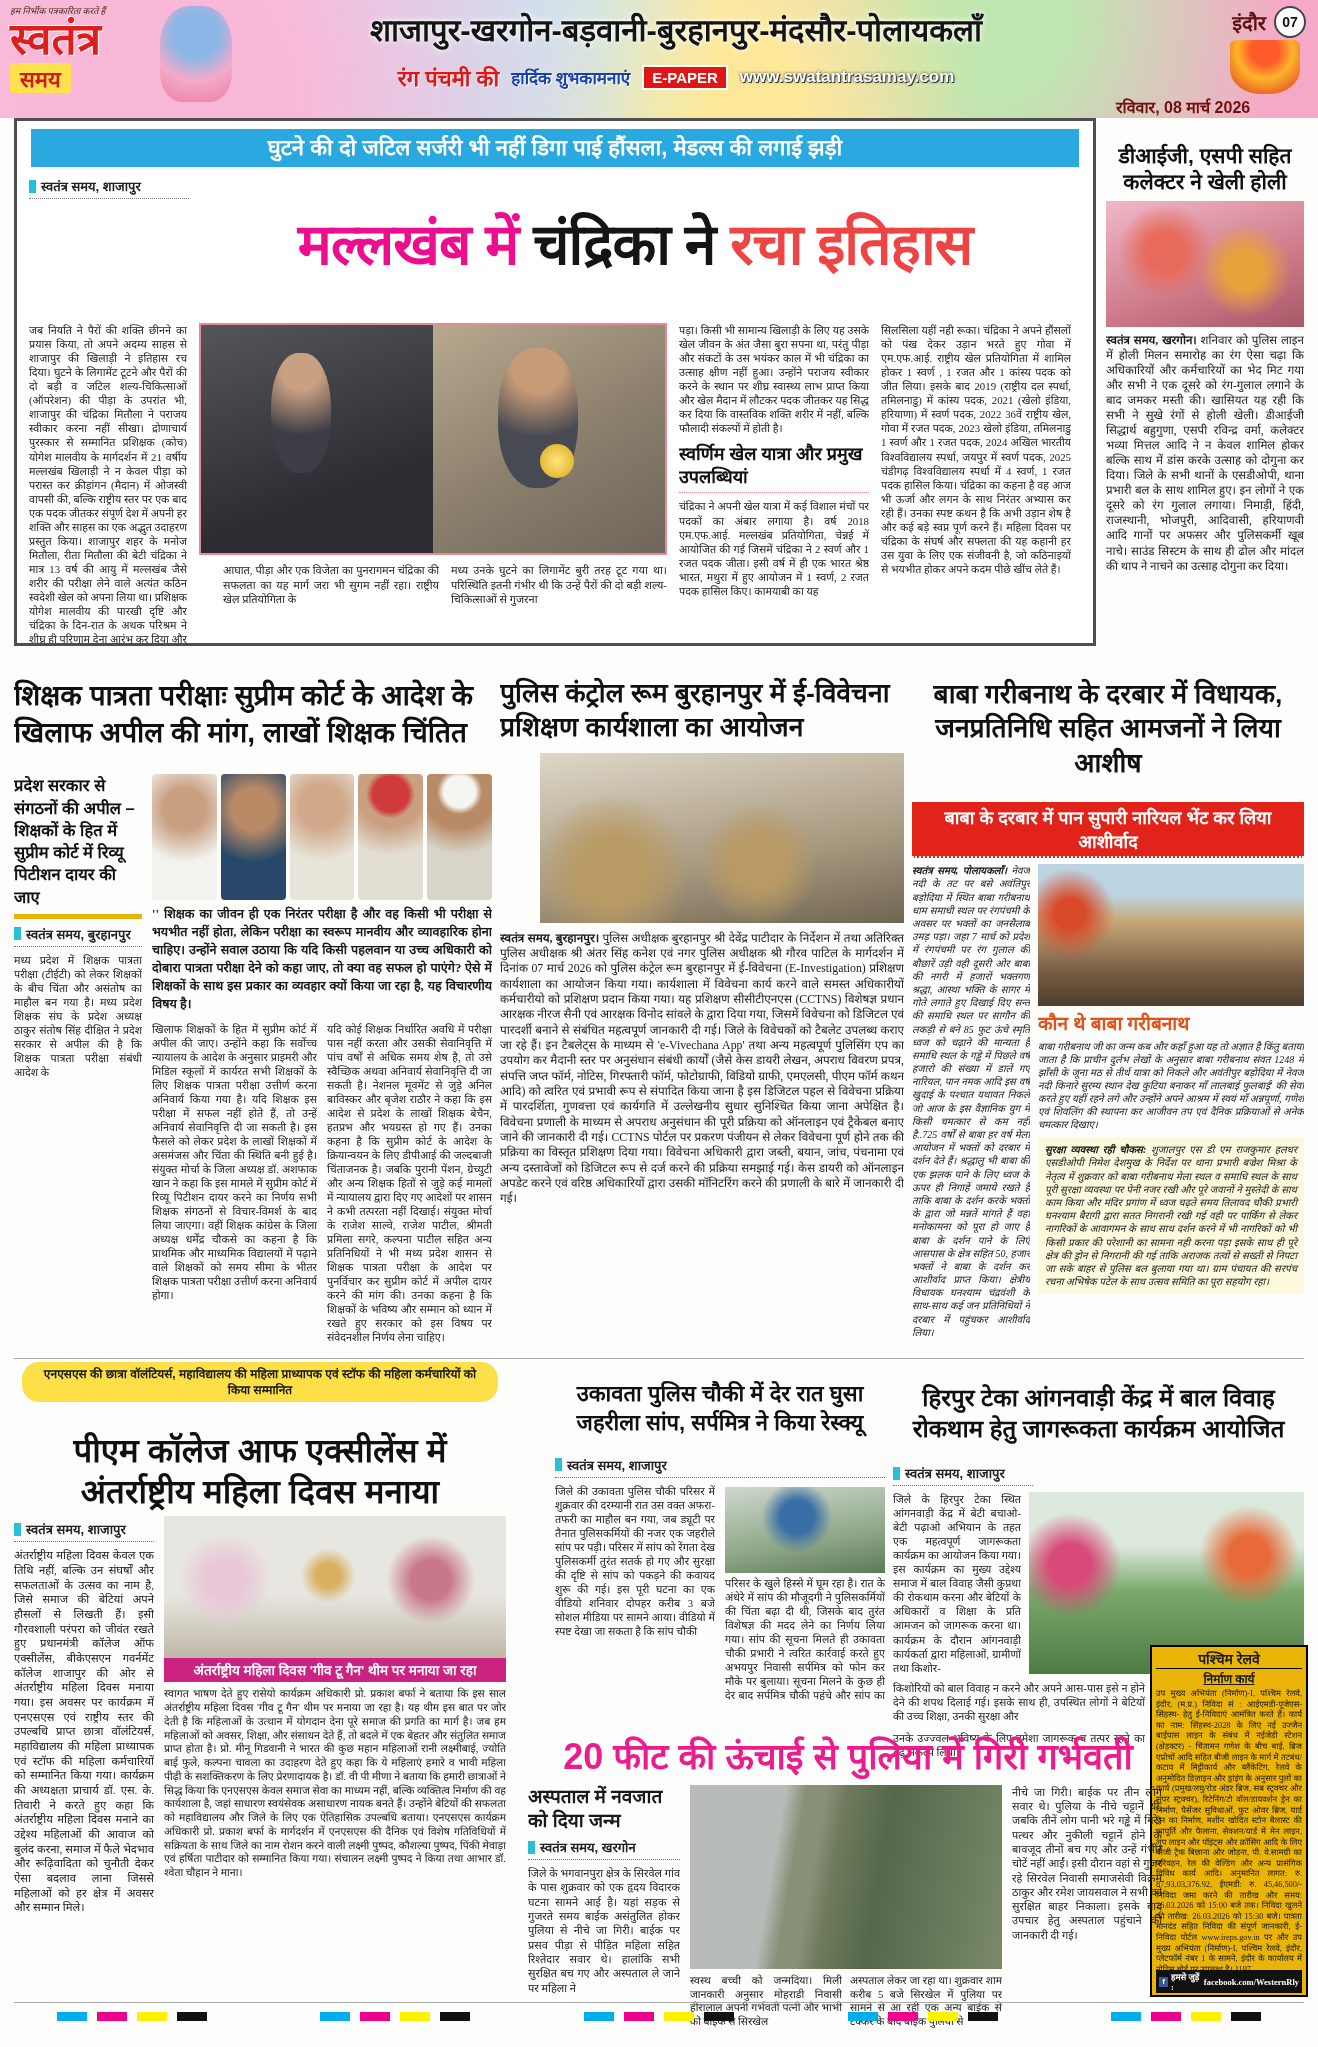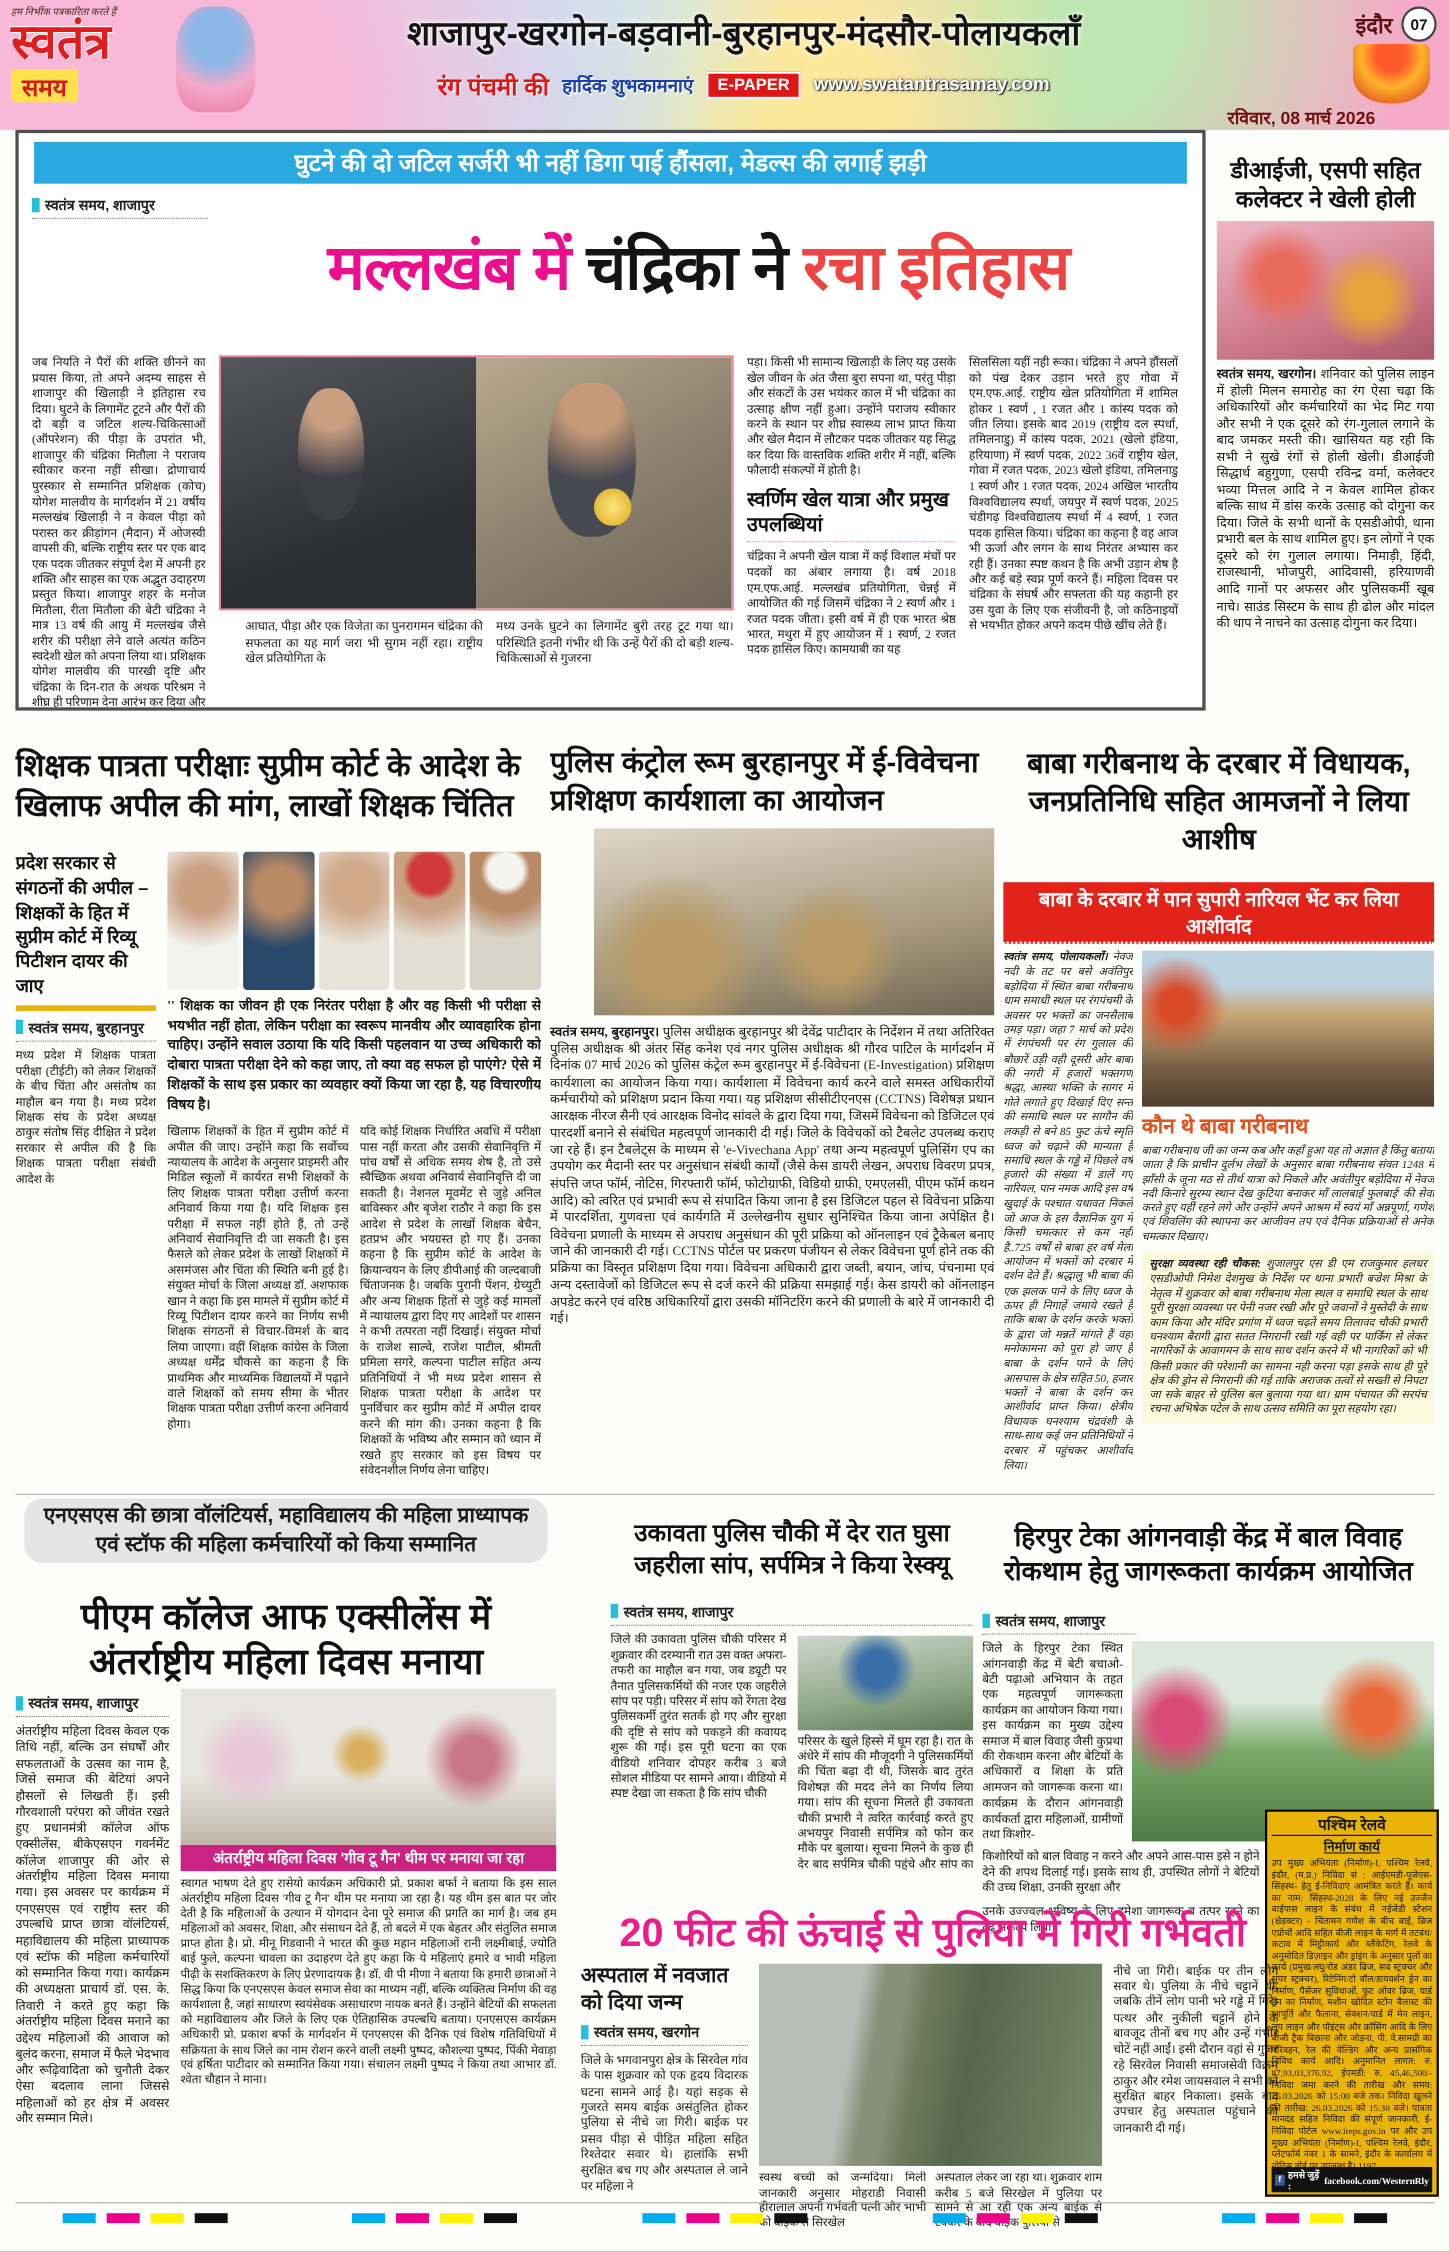--- a/index.html
+++ b/index.html
@@ -116,21 +116,21 @@
   .b-right{flex:1;}
   .baba .ph{height:142px;background:
       radial-gradient(circle at 12% 35%,#d84a2a 0 6%,transparent 18%),
       linear-gradient(180deg,#bcd4e2 0 22%,#c8a878 40%,#7a5f46 75%,#4e3d2e);margin-bottom:4px;}
   .who-h{font-family:"Liberation Sans",sans-serif;font-weight:800;font-size:19px;color:#e2511a;margin:4px 0;}
   .who-b{font-size:10px;font-style:italic;text-align:justify;line-height:1.3;}
   .notebox{background:#fcf9dc;padding:6px 7px;margin-top:6px;font-size:10px;font-style:italic;
            text-align:justify;line-height:1.32;}
   
   .pmc{left:14px;top:1362px;width:492px;height:640px;}
-  .kicker{background:#e5e5e5;font-family:"Liberation Sans",sans-serif;font-weight:800;font-size:19px;
+  .kicker{background:#fde047;font-family:"Liberation Sans",sans-serif;font-weight:800;font-size:12px;
           text-align:center;padding:4px 10px;margin:0 8px 4px;line-height:1.35;border-radius:17px;}
   .pmc .hl{font-size:33px;text-align:center;line-height:1.25;margin-bottom:4px;}
   .pmrow{display:flex;gap:10px;}
   .pm-left{width:140px;}
   .pm-left .body{font-size:11.3px;}
   .pm-right{flex:1;}
   .pmc .ph{height:142px;background:
       radial-gradient(circle at 18% 45%,#e8c8d8 0 7%,transparent 16%),
       radial-gradient(circle at 48% 42%,#d8b060 0 6%,transparent 14%),
       radial-gradient(circle at 78% 45%,#c87888 0 7%,transparent 16%),

